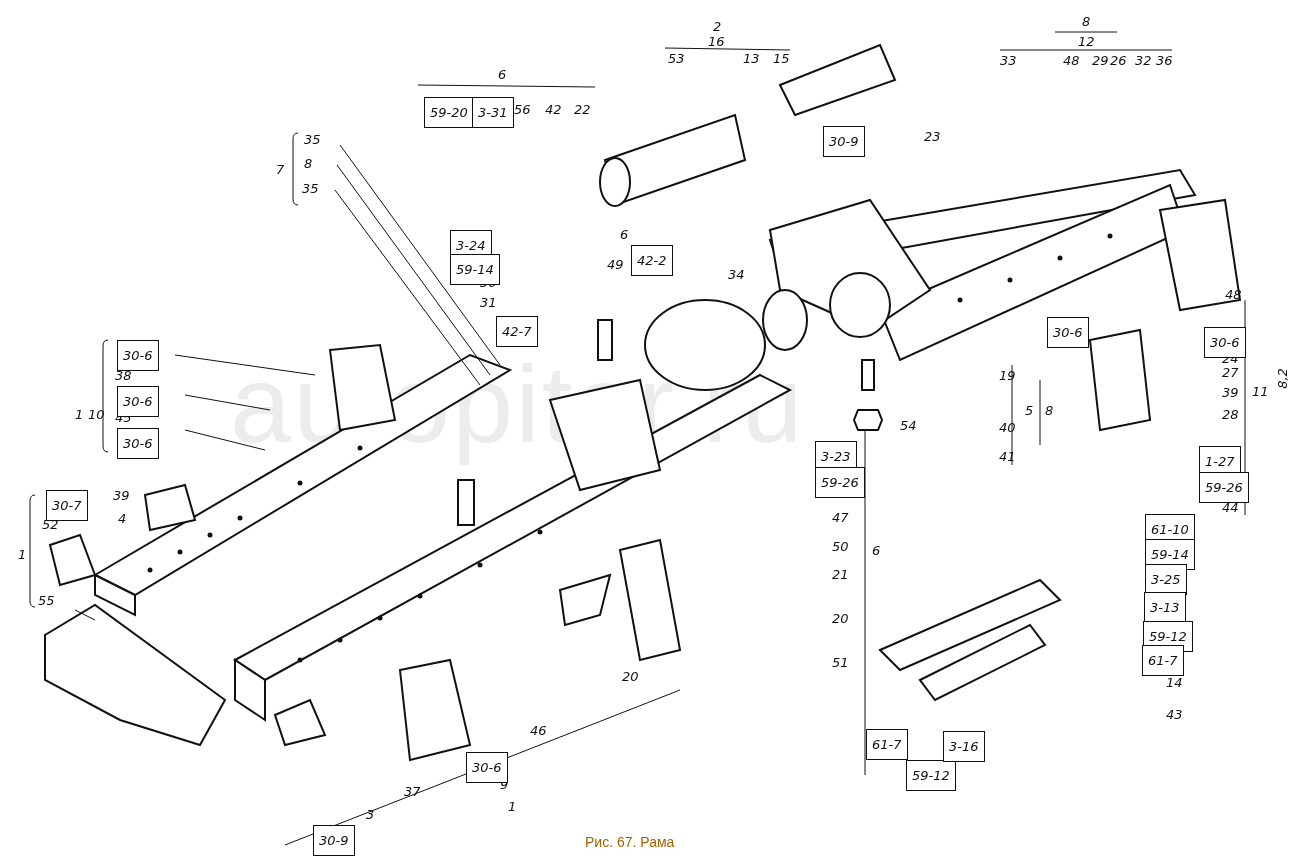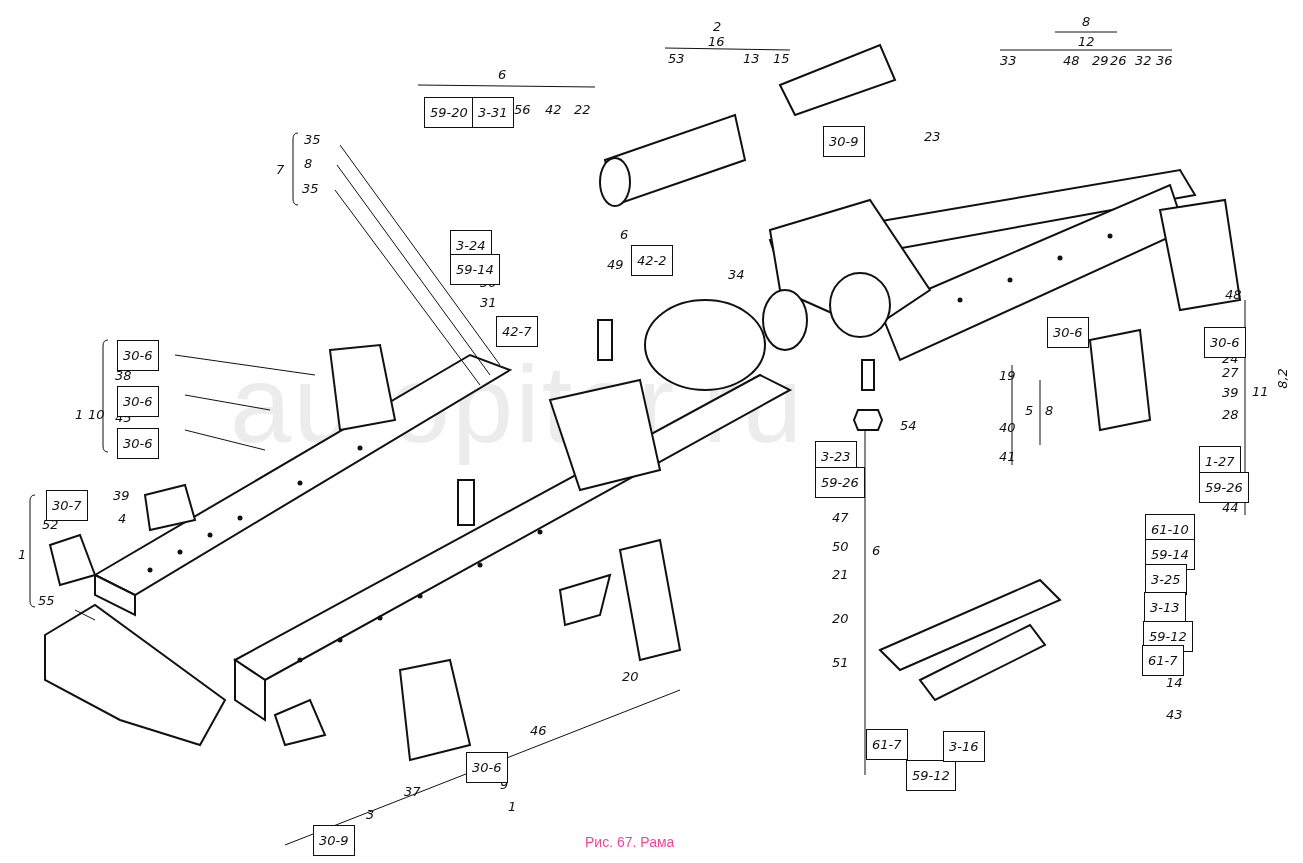--- a/index.html
+++ b/index.html
@@ -1,20 +1,20 @@
 <!DOCTYPE html>
 <html><head>
 <meta charset="utf-8">
 <style>
   html, body { margin:0; padding:0; background:#ffffff; }
   body { width:1303px; height:863px; position:relative; overflow:hidden; font-family:"DejaVu Sans", sans-serif; }
   #stage { position:absolute; left:0; top:0; width:1303px; height:863px; }
   .lbl { position:absolute; font-family:"DejaVu Sans", sans-serif; font-style:italic; font-size:13px; color:#111; line-height:1; white-space:nowrap; }
   .box { position:absolute; font-family:"DejaVu Sans", sans-serif; font-style:italic; font-size:13px; color:#111; line-height:1; border:1.5px solid #111; padding:8px 5px; background:#fff; white-space:nowrap; }
-  .caption { position:absolute; left:585px; top:834px; font-family:"Liberation Sans", sans-serif; font-size:14px; color:#ec4899; }
+  .caption { position:absolute; left:585px; top:834px; font-family:"Liberation Sans", sans-serif; font-size:14px; color:#a16207; }
   .wm { position:absolute; left:230px; top:340px; font-family:"Liberation Sans", sans-serif; font-size:110px; color:rgba(200,200,200,0.35); letter-spacing:2px; }
   svg { position:absolute; left:0; top:0; }
   .part { fill:#fff; stroke:#111; stroke-width:2; }
   .thin { fill:none; stroke:#111; stroke-width:1; }
   .hole { fill:#111; }
 </style>
 </head>
 <body>
 
 <div id="stage">

